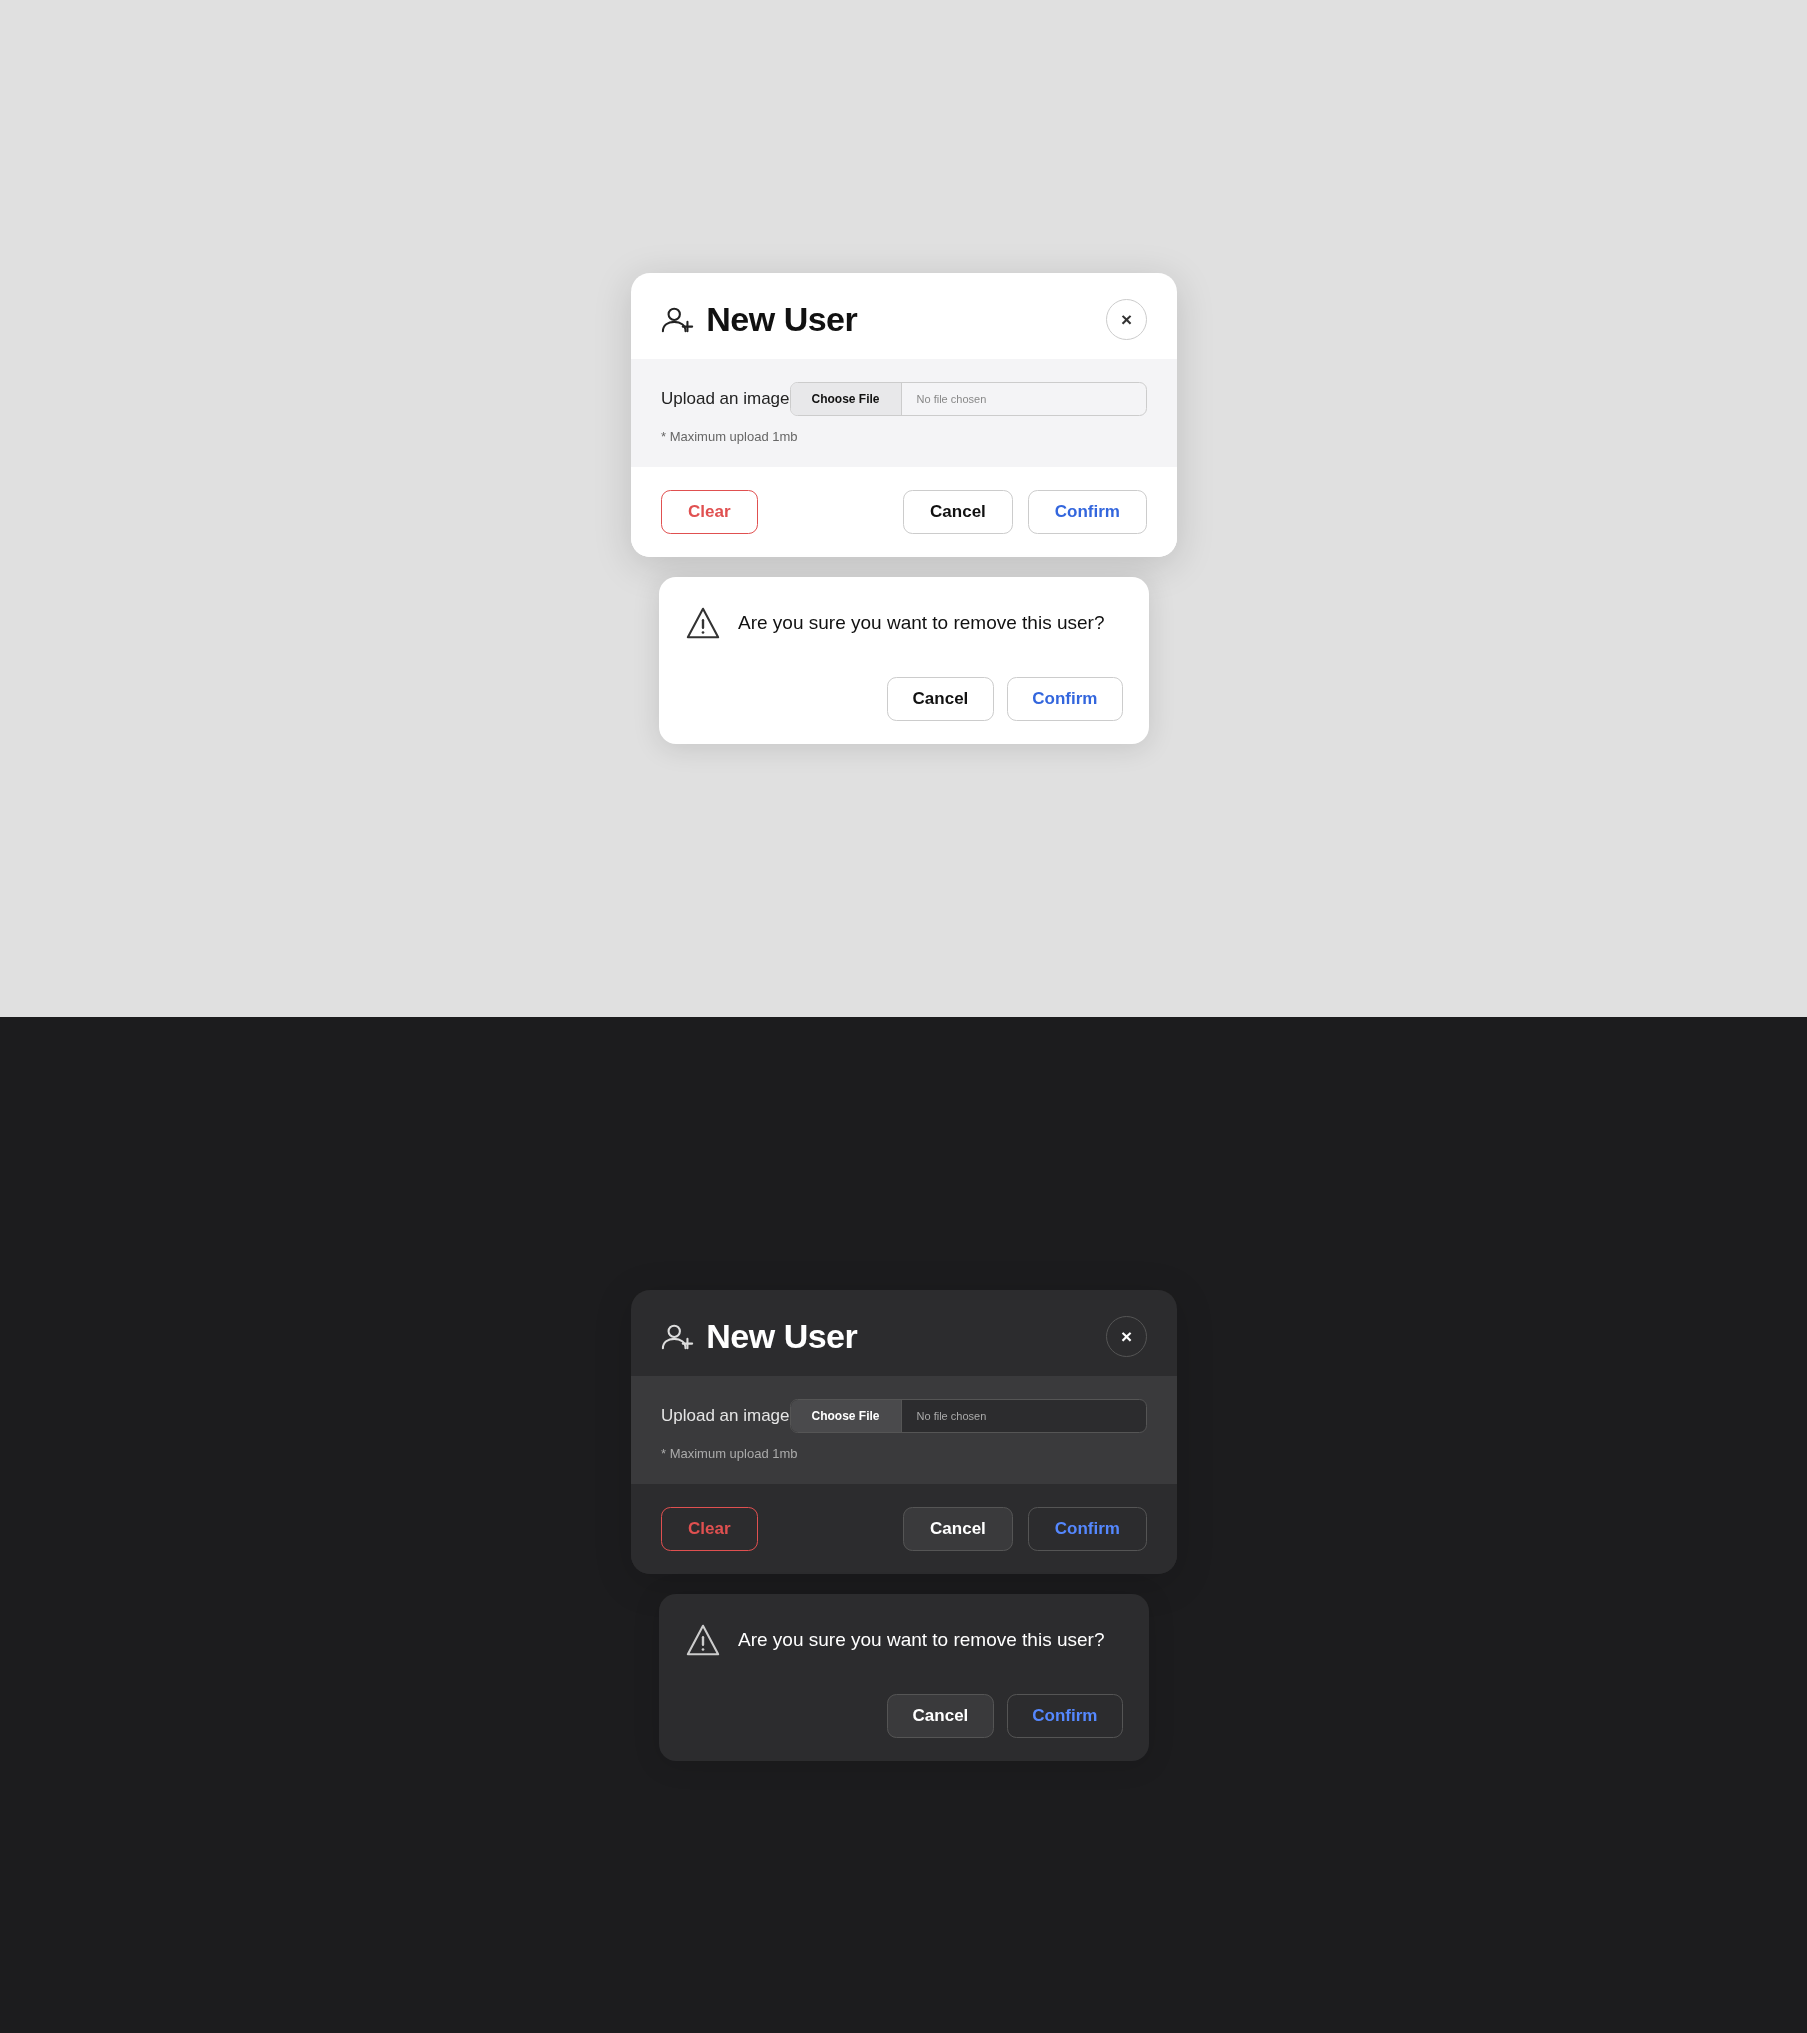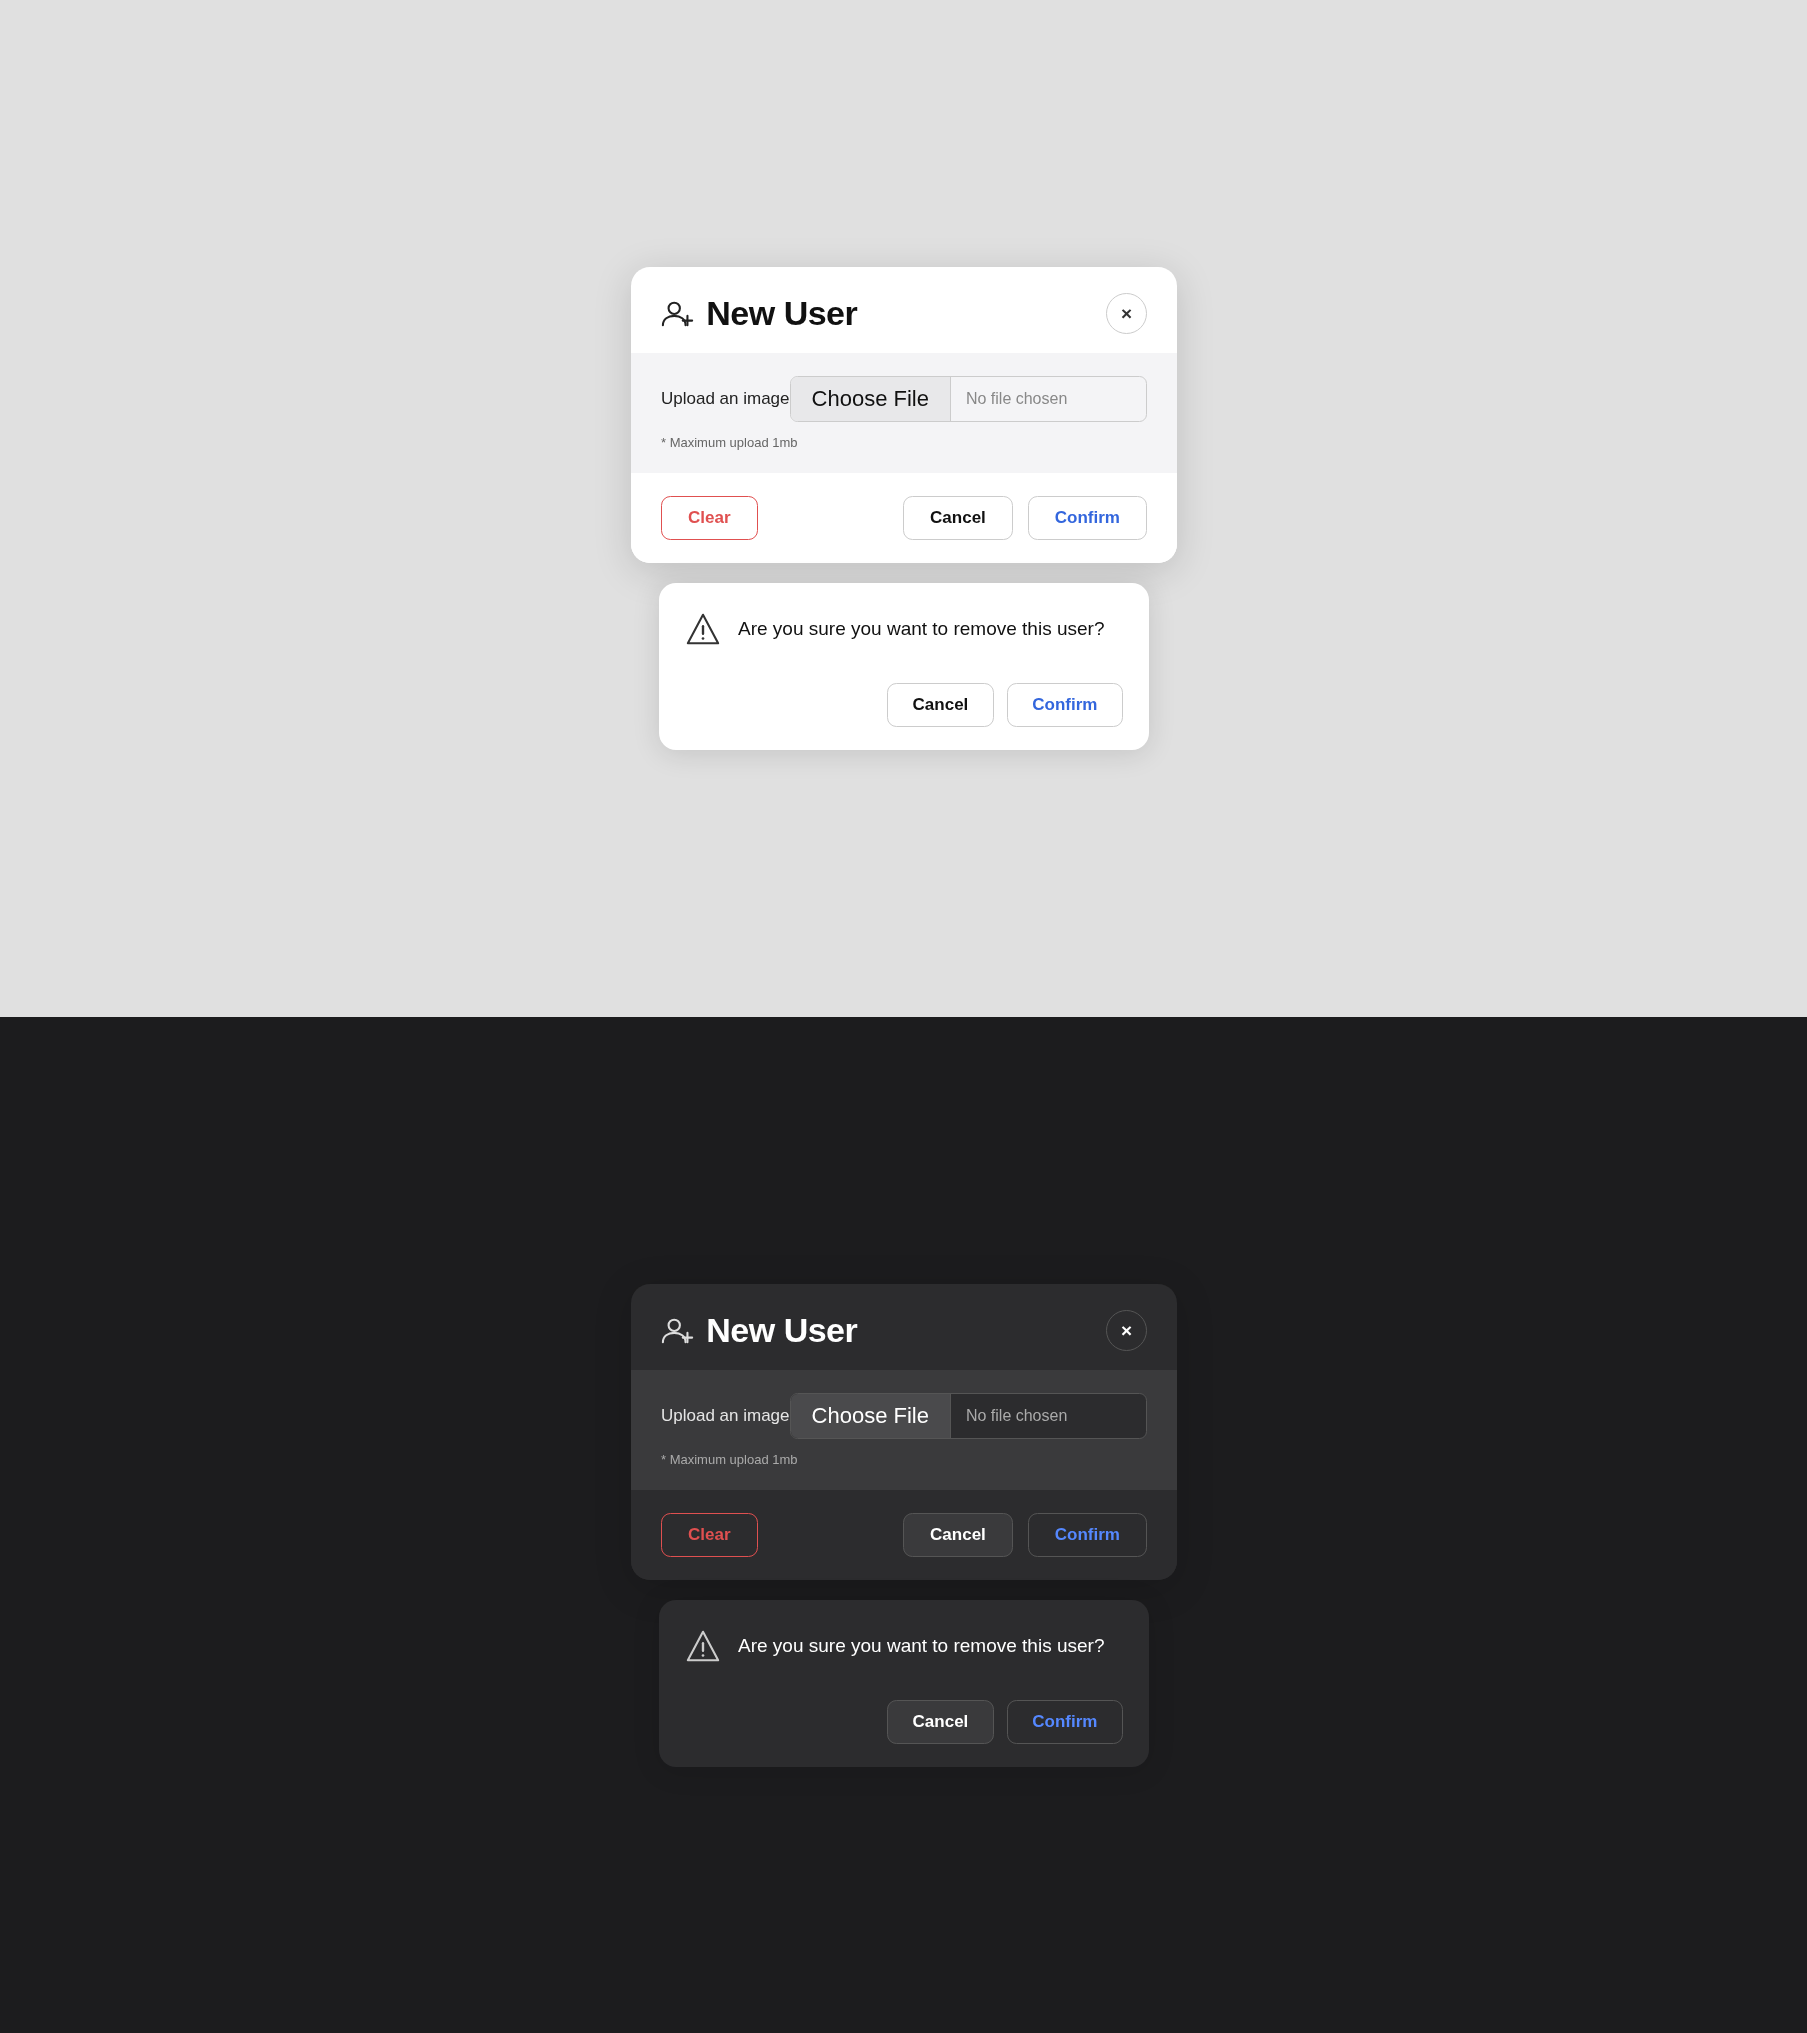--- a/index.html
+++ b/index.html
@@ -154,42 +154,42 @@
       background: #f4f4f6;
     }
 
     .dark .file-input-wrapper {
       border-color: #555555;
       background: #2c2c2e;
     }
 
     .choose-file-btn {
       padding: 9.4px 21px;
-      font-size: 22px;
-      font-weight: 400;
+      font-size: 12px;
+      font-weight: 700;
       cursor: pointer;
       border: none;
       border-right: 1.4px solid;
     }
 
     .light .choose-file-btn {
       background: #e8e8ea;
       color: #111111;
       border-right-color: #cccccc;
     }
 
     .dark .choose-file-btn {
       background: #4a4a4c;
       color: #ffffff;
       border-right-color: #555555;
     }
 
     .no-file-text {
       padding: 9.4px 15px;
-      font-size: 16px;
+      font-size: 11px;
     }
 
     .light .no-file-text {
       color: #888888;
       background: #f4f4f6;
     }
 
     .dark .no-file-text {
       color: #aaaaaa;
       background: #2c2c2e;

